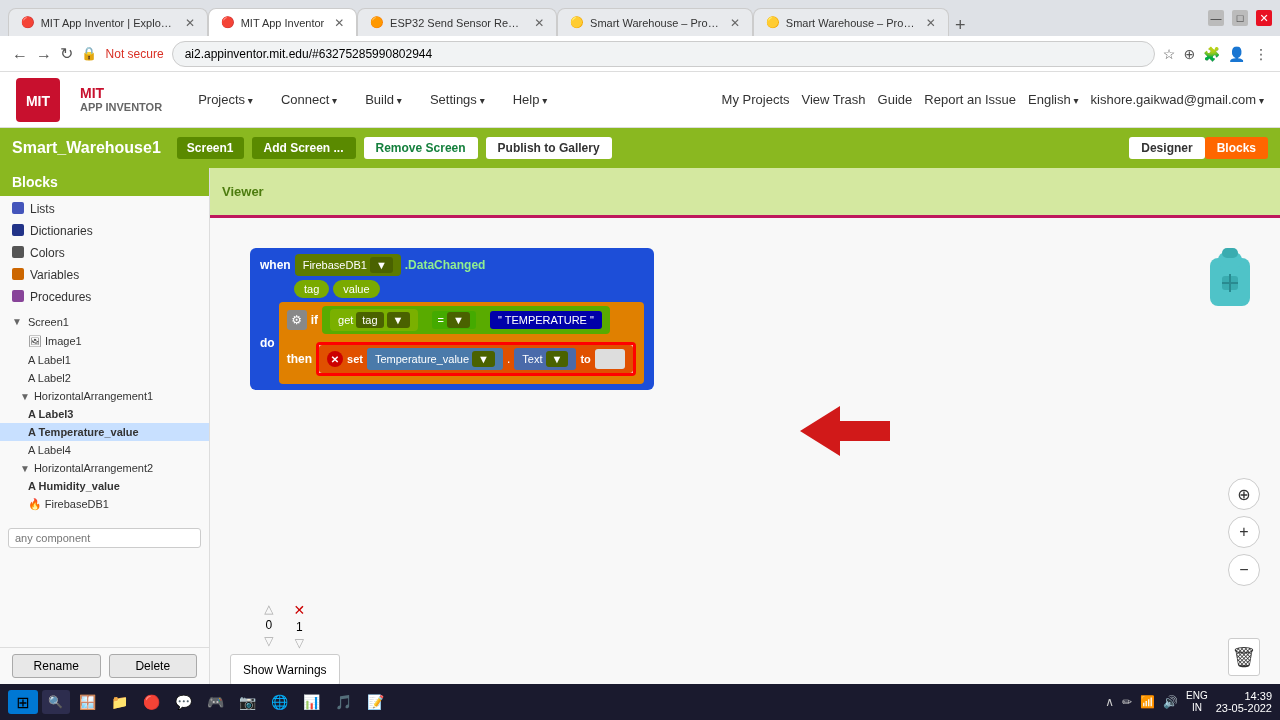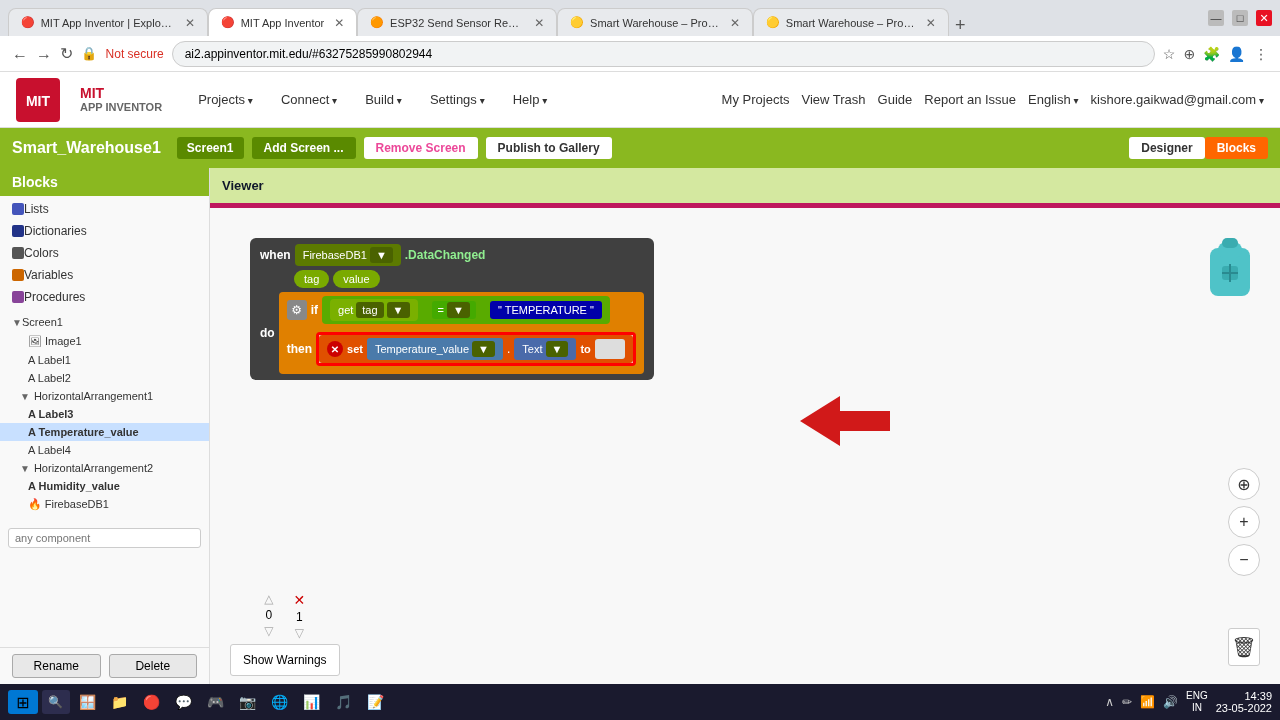--- a/index.html
+++ b/index.html
@@ -126,21 +126,21 @@
     .proj-btn {
       padding: 4px 12px;
       border: none;
       border-radius: 3px;
       cursor: pointer;
       font-size: 12px;
       font-weight: bold;
     }
     .proj-btn-screen { background: #5a8a00; color: #fff; }
     .proj-btn-add { background: #5a8a00; color: #fff; }
-    .proj-btn-remove { background: #fff; color: #ec4899; }
+    .proj-btn-remove { background: #fff; color: #15803d; }
     .proj-btn-publish { background: #fff; color: #333; }
     .proj-bar-right { margin-left: auto; display: flex; gap: 0; }
     .proj-btn-designer { background: #fff; color: #333; }
     .proj-btn-blocks { background: #ff6600; color: #fff; }
 
     
     .main-content {
       display: flex;
       height: calc(720px - 36px - 36px - 56px - 40px - 36px);
     }
@@ -160,21 +160,22 @@
       font-weight: bold;
       padding: 6px 12px;
     }
     .sidebar-section {
       padding: 2px 0;
     }
     .sidebar-item {
       padding: 4px 12px;
       cursor: pointer;
       display: flex;
-      align-items: center;
+      align-items: flex-start;
+      gap: 6px;
       font-size: 12px;
       color: #333;
     }
     .color-dot {
       width: 12px;
       height: 12px;
       border-radius: 2px;
       flex-shrink: 0;
     }
     .tree-item {
@@ -192,44 +193,44 @@
 
     
     .viewer {
       flex: 1;
       background: #f5f5f5;
       overflow: hidden;
       position: relative;
     }
     .viewer-header {
       background: #d4e8a0;
-      padding: 10px 12px;
+      padding: 16px 12px;
       font-size: 13px;
       font-weight: bold;
-      color: #0f172a;
-      border-bottom: 5px solid #be185d;
+      color: #4d7c0f;
+      border-bottom: 3px solid #be185d;
     }
     .viewer-canvas {
       position: relative;
       width: 100%;
       height: calc(100% - 28px);
       background: #f8f8f8;
       overflow: hidden;
     }
 
     
     .block-container {
       position: absolute;
       top: 30px;
       left: 40px;
     }
 
     
     .block-when {
-      background: #404040;
+      background: #1d4ed8;
       border-radius: 6px;
       padding: 6px 10px;
       display: inline-flex;
       flex-direction: column;
       gap: 4px;
       min-width: 300px;
     }
     .block-row {
       display: flex;
       align-items: center;

